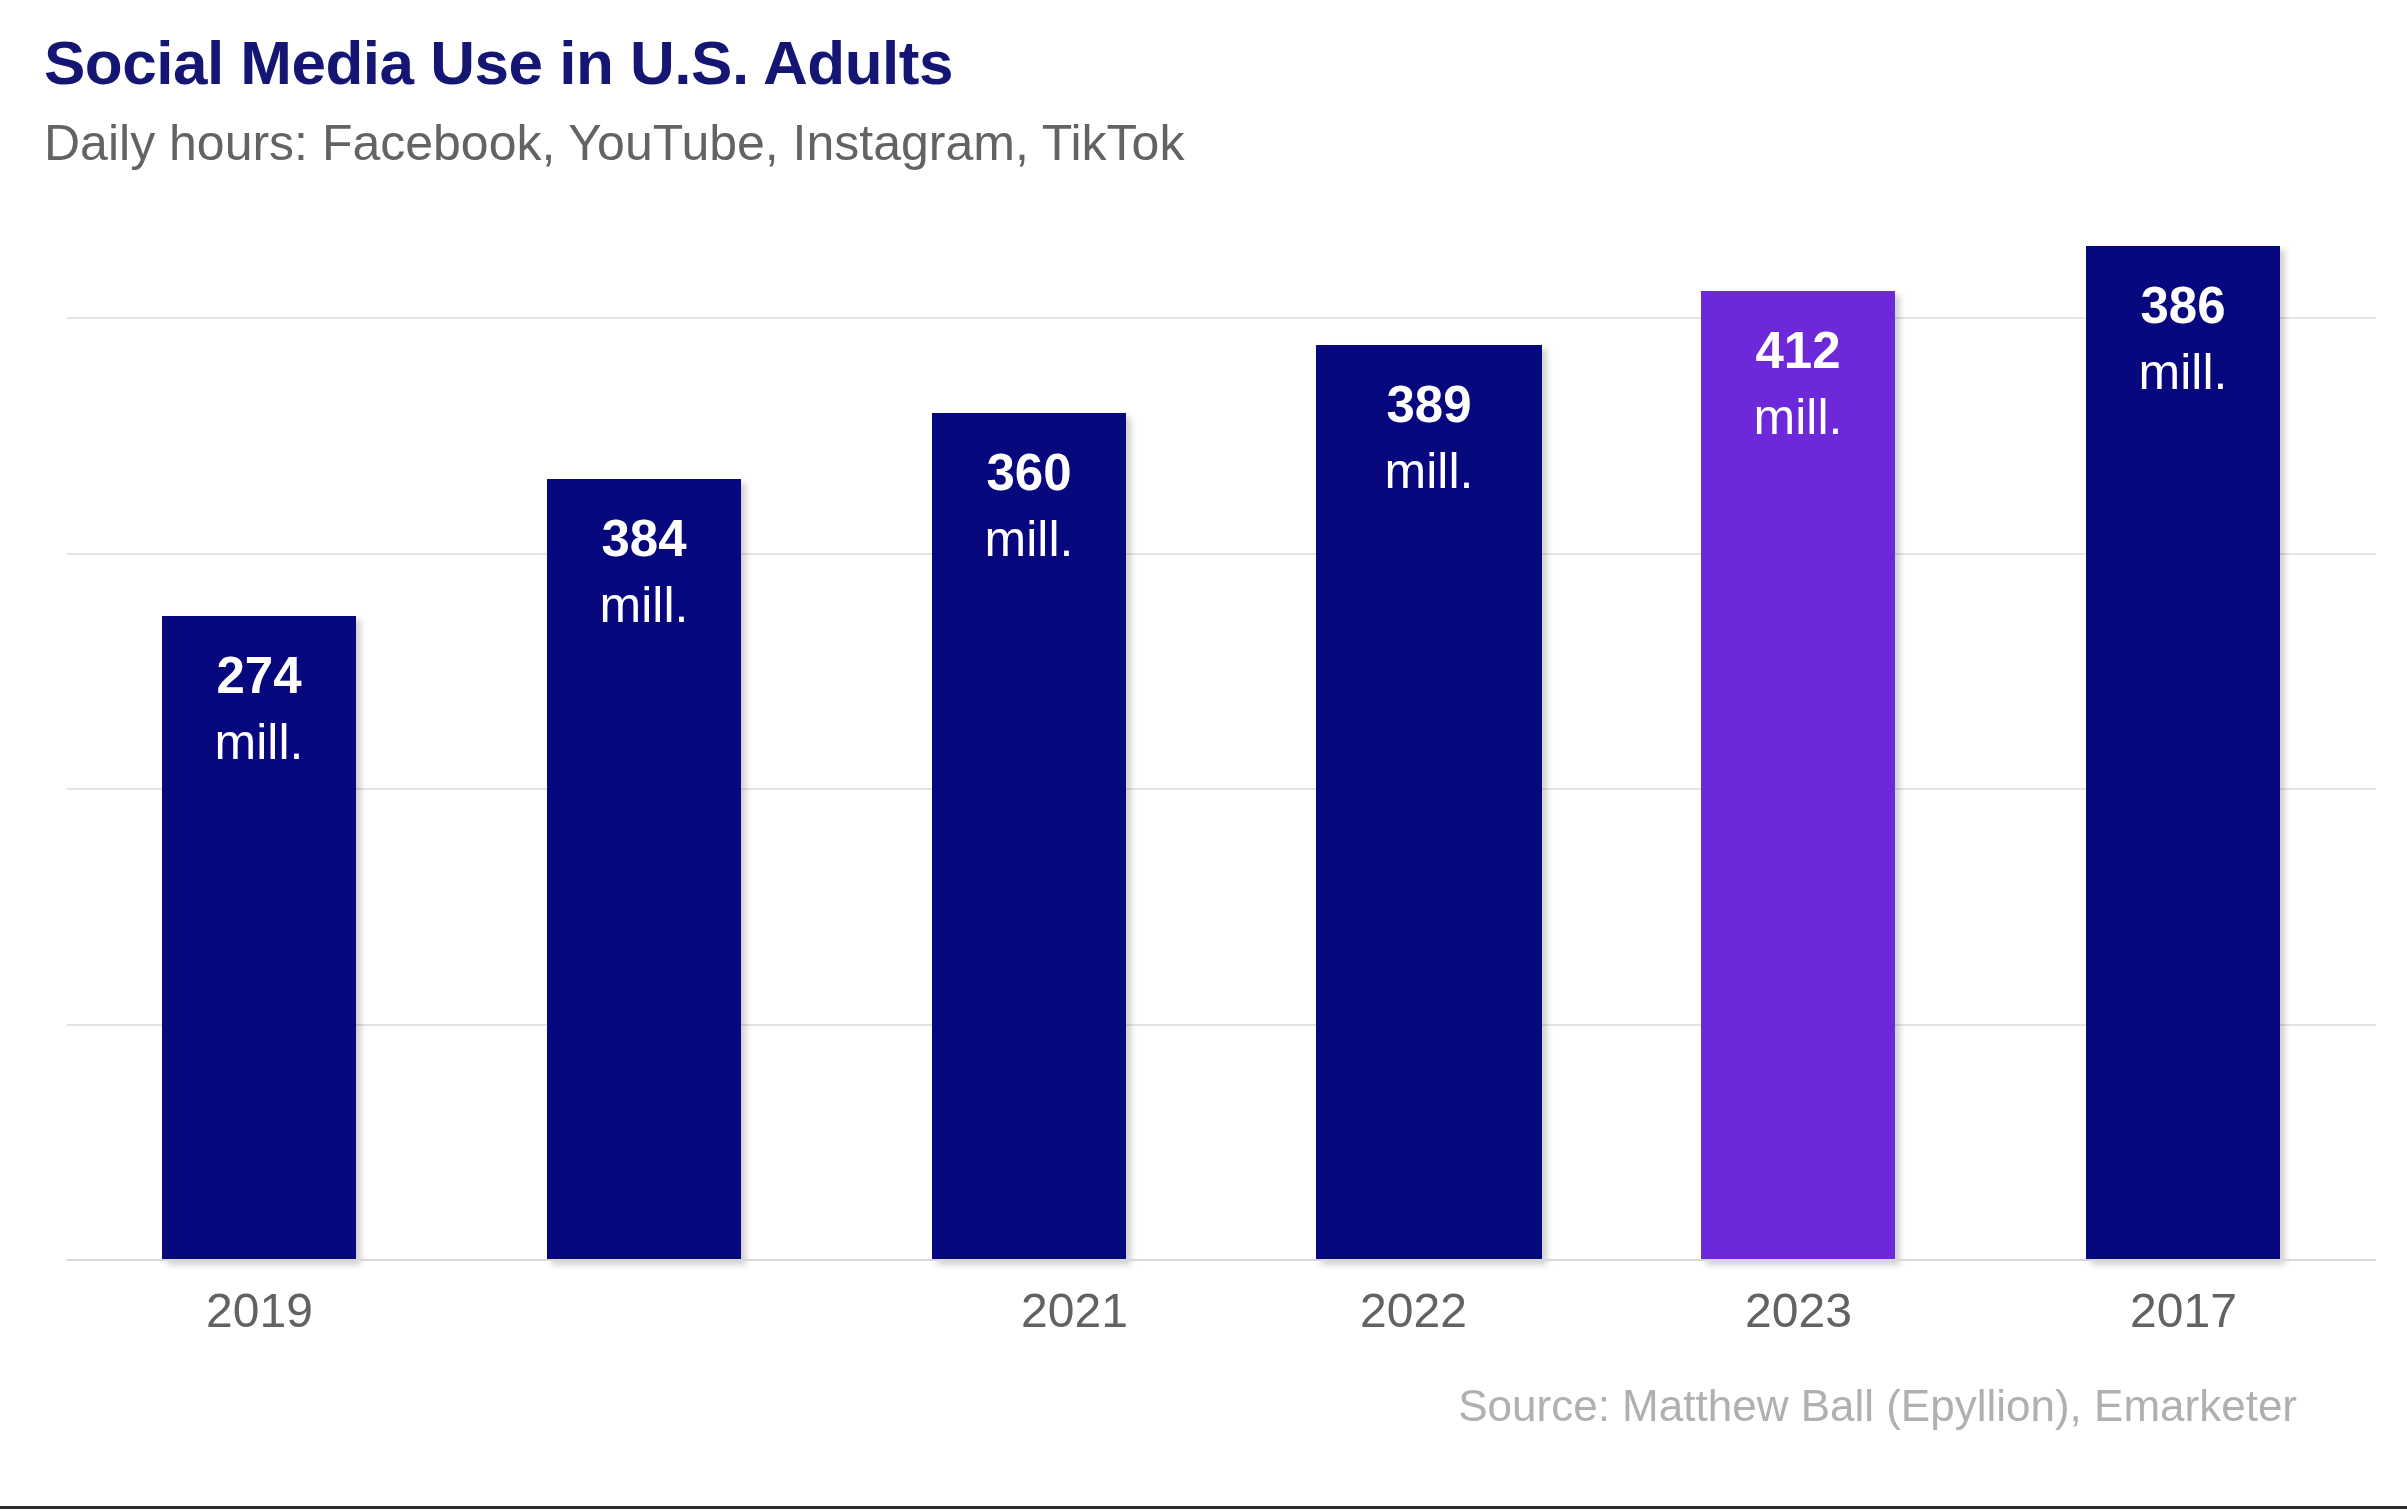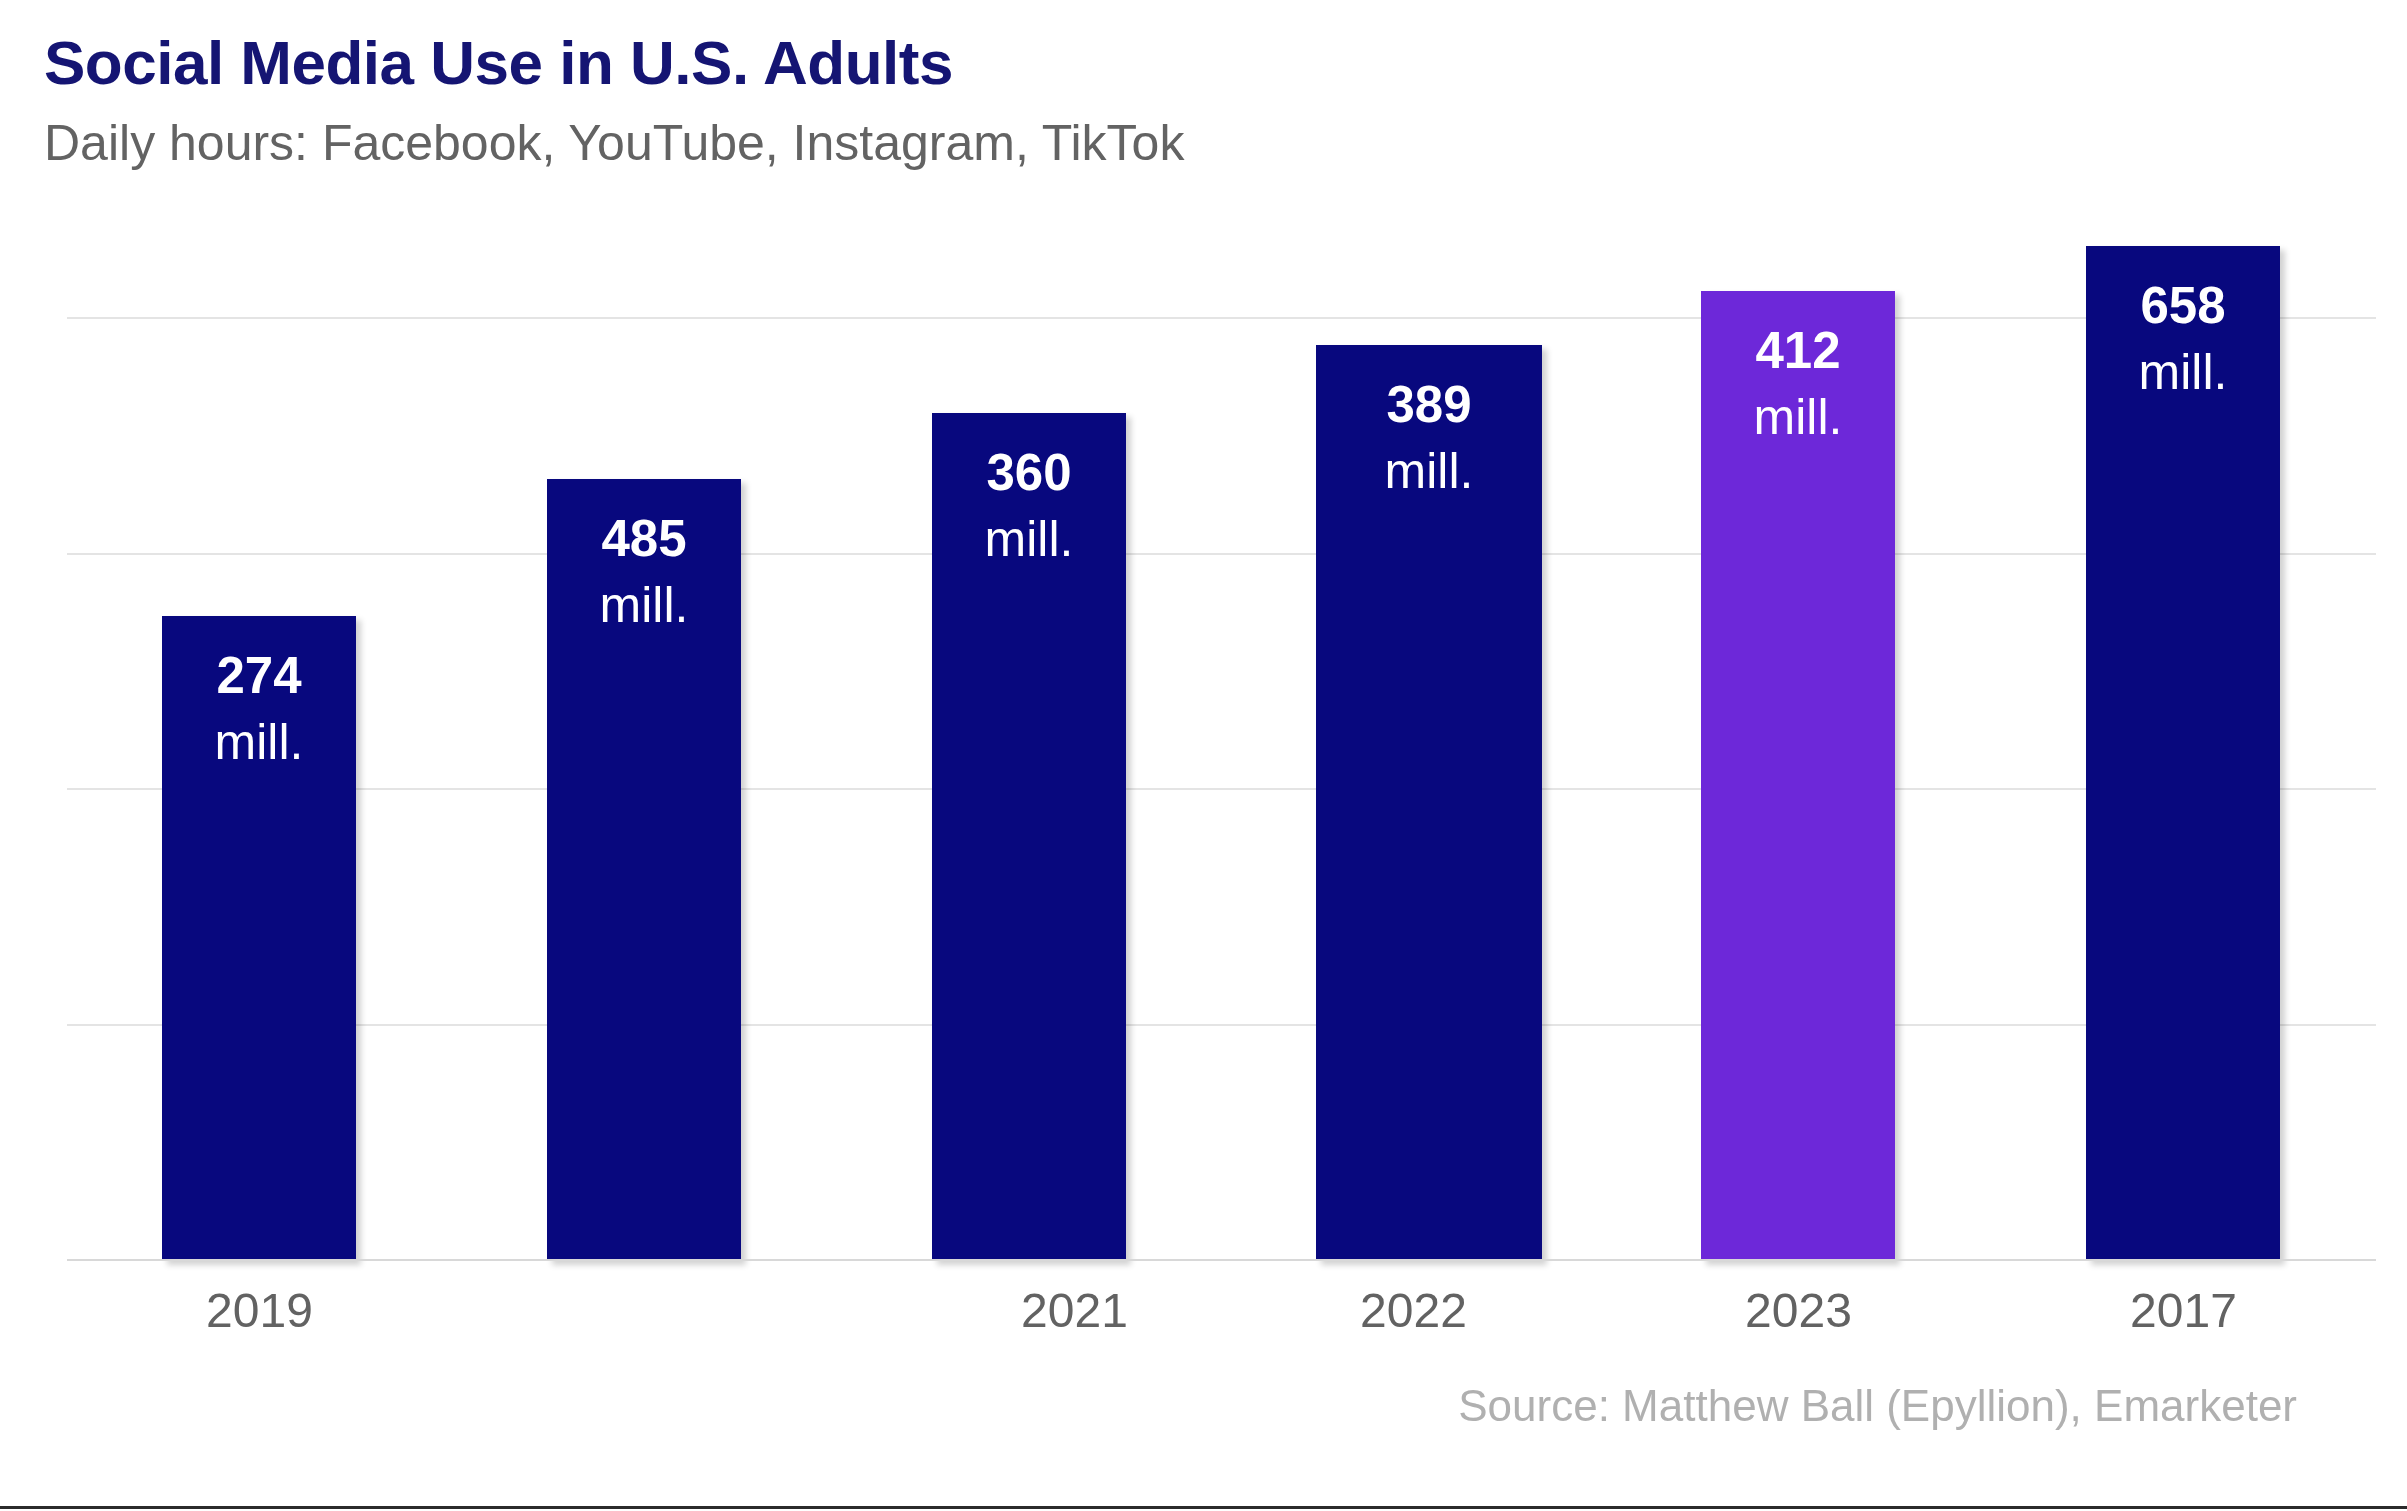--- a/index.html
+++ b/index.html
@@ -177,21 +177,21 @@
           <div class="bar" style="height: 645px; background: rgb(8, 8, 126);">
             <div class="bar-label">
               <span class="bar-value">274</span>
               <span class="bar-unit">mill.</span>
             </div>
           </div>
         </div>
         <div class="bar-slot" style="left: 385px; width: 385px;">
           <div class="bar" style="height: 782px; background: rgb(8, 8, 126);">
             <div class="bar-label">
-              <span class="bar-value">485</span>
+              <span class="bar-value">384</span>
               <span class="bar-unit">mill.</span>
             </div>
           </div>
         </div>
         <div class="bar-slot" style="left: 770px; width: 385px;">
           <div class="bar" style="height: 848px; background: rgb(8, 8, 126);">
             <div class="bar-label">
               <span class="bar-value">360</span>
               <span class="bar-unit">mill.</span>
             </div>
@@ -209,21 +209,21 @@
           <div class="bar" style="height: 970px; background: #6d28d9;">
             <div class="bar-label">
               <span class="bar-value">412</span>
               <span class="bar-unit">mill.</span>
             </div>
           </div>
         </div>
         <div class="bar-slot" style="left: 1924px; width: 385px;">
           <div class="bar" style="height: 1015px; background: rgb(8, 8, 126);">
             <div class="bar-label">
-              <span class="bar-value">658</span>
+              <span class="bar-value">386</span>
               <span class="bar-unit">mill.</span>
             </div>
           </div>
         </div>
       </div>
     <div class="axis-line"></div>
   </div>
 
   <div class="cat-labels">
       <div class="cat-label" style="left: 0px; width: 385px;">2019</div>

